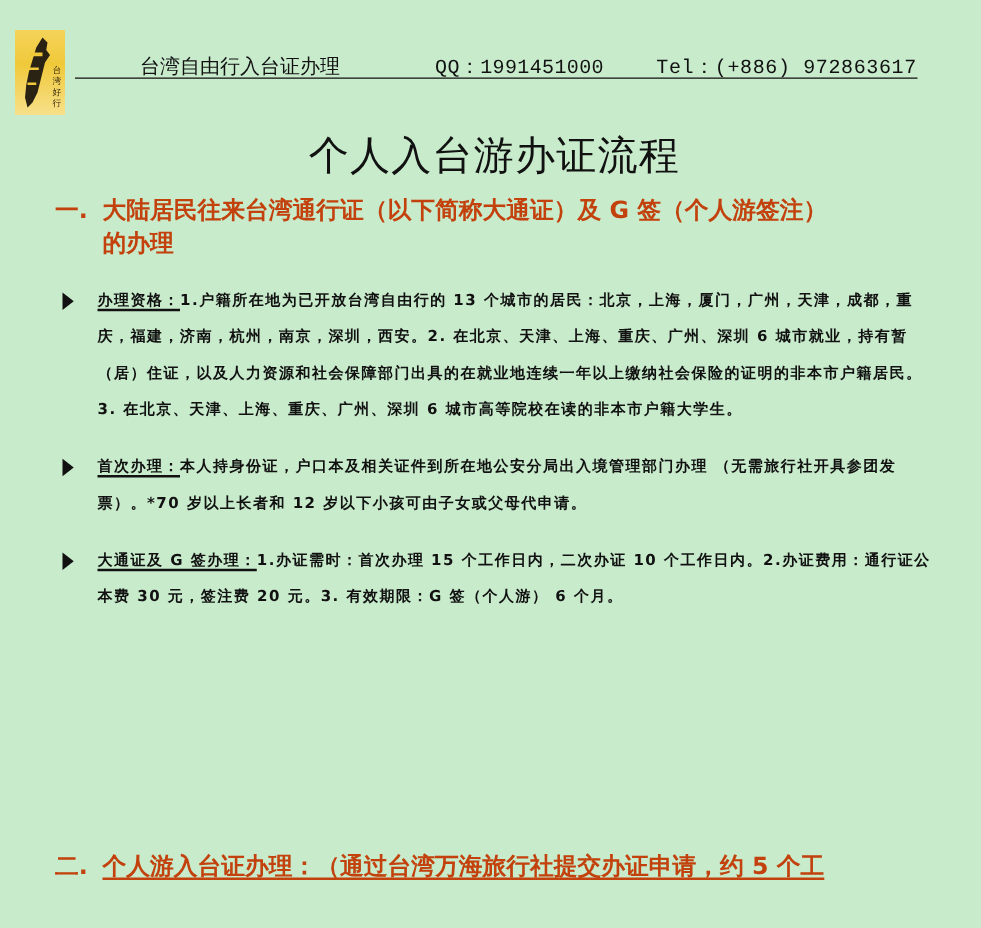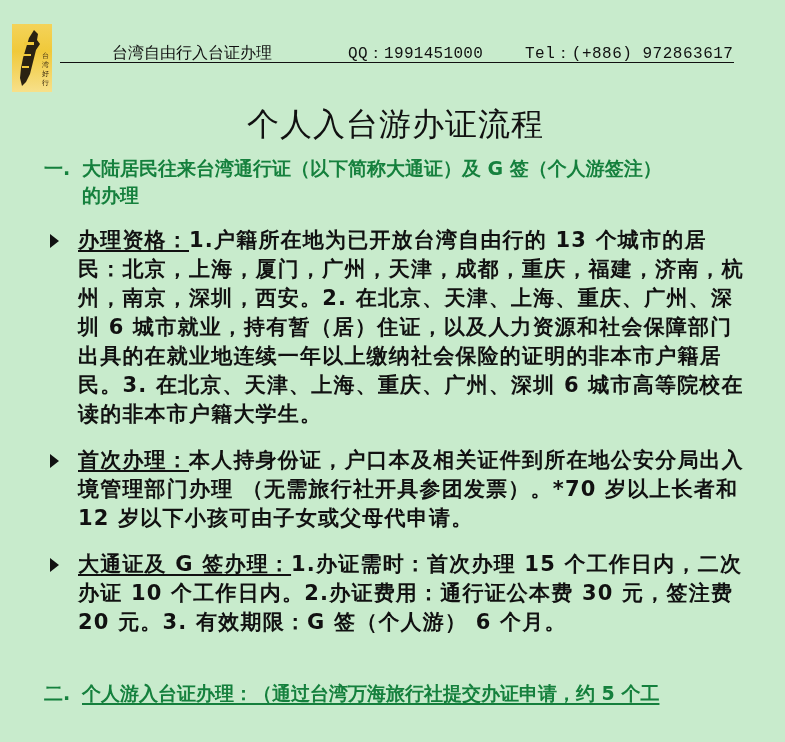--- a/index.html
+++ b/index.html
@@ -54,21 +54,21 @@
       font-size: 32px;
       line-height: 56px;
       font-weight: normal;
       letter-spacing: 1px;
       margin: 0;
       padding-left: 6px;
       box-sizing: border-box;
     }
     .section-heading {
       position: absolute;
-      color: #15803d;
+      color: #c2410c;
       font-weight: bold;
       font-size: 19px;
       line-height: 27px;
       margin: 0;
     }
     .sec1 {
       left: 44px;
       top: 155px;
       width: 720px;
     }
@@ -84,21 +84,21 @@
       left: 48px;
       top: 226px;
       width: 700px;
       margin: 0;
       padding: 0;
       list-style: none;
     }
     .bullet {
       position: relative;
       padding-left: 30px;
-      font-size: 21px;
+      font-size: 12px;
       font-weight: bold;
       line-height: 29px;
       margin-bottom: 17px;
       letter-spacing: 1.2px;
     }
     .bullet .arrow {
       position: absolute;
       left: 2px;
       top: 8px;
       width: 0;

